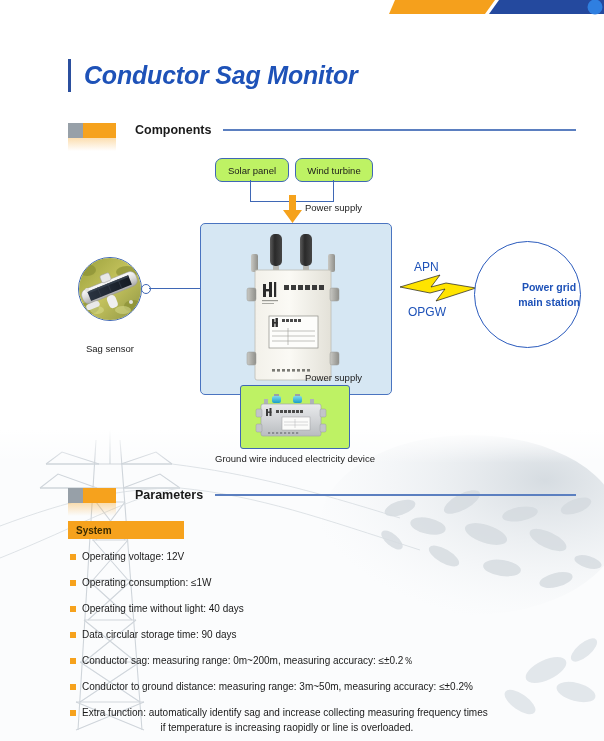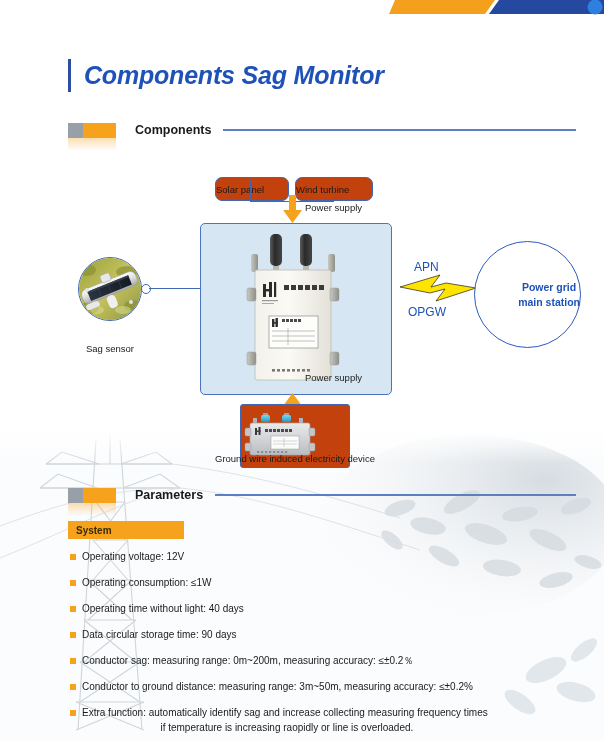--- a/index.html
+++ b/index.html
@@ -33,22 +33,22 @@
   .sq-orange{width:33px;height:15px;background:#f6a21d;}
   .sh-fade{position:absolute;left:0;top:15px;width:48px;height:13px;
      background:linear-gradient(to bottom, rgba(246,162,29,0.35), rgba(246,162,29,0));}
   .sh-label{font-size:12.5px;font-weight:bold;color:#1a1a1a;margin-left:19px;white-space:nowrap;}
   .sh-rule{height:1.6px;background:#5b7fc0;margin-left:12px;}
 
   
   .diagram{position:absolute;left:0;top:145px;width:604px;height:330px;}
   .dg-box{
     position:absolute;border:1px solid #3f67b5;border-radius:7px;
-    background:#c2410c;display:flex;align-items:center;justify-content:flex-start;
-    font-size:9.5px;color:#1a1a1a;white-space:nowrap;margin-top:19px;
+    background:#bef264;display:flex;align-items:center;justify-content:center;
+    font-size:9.5px;color:#1a1a1a;white-space:nowrap;
   }
   .dg-line{position:absolute;background:#3f67b5;}
   .panel{
     position:absolute;border:1px solid #4a74c0;border-radius:5px;
     background:#d6e7f3;
   }
   .cap{position:absolute;font-size:9.5px;color:#1a1a1a;white-space:nowrap;text-align:center;}
   .pslabel{position:absolute;font-size:9.5px;color:#1a1a1a;white-space:nowrap;}
   .node-dot{position:absolute;width:8px;height:8px;border:1.2px solid #3f67b5;border-radius:50%;background:#fff;}
   .circle-station{
@@ -141,21 +141,21 @@
     <svg width="215" height="22" viewBox="0 0 215 22">
       <polygon points="6,0 106,0 96,14 0,14" fill="#f5a01c"></polygon>
       <path d="M110 0 L215 0 L215 14 L188 14 A7 7 0 0 1 188 0 Z" fill="#24499e"></path>
       <polygon points="110,0 205,0 195,14 100,14" fill="#24499e"></polygon>
       <circle cx="206" cy="7" r="7.5" fill="#2f7fe0"></circle>
     </svg>
   </div>
 
   <div class="title-wrap">
     <div class="title-bar"></div>
-    <div class="title-text">Components Sag Monitor</div>
+    <div class="title-text">Conductor Sag Monitor</div>
   </div>
 
   <div class="section-head" style="left:68px;top:120px;width:508px;">
     <div style="position:relative;display:flex;">
       <div class="sq-gray"></div>
       <div class="sq-orange"></div>
       <div class="sh-fade"></div>
     </div>
     <div class="sh-label">Components</div>
     <div class="sh-rule" style="width:370px;"></div>

